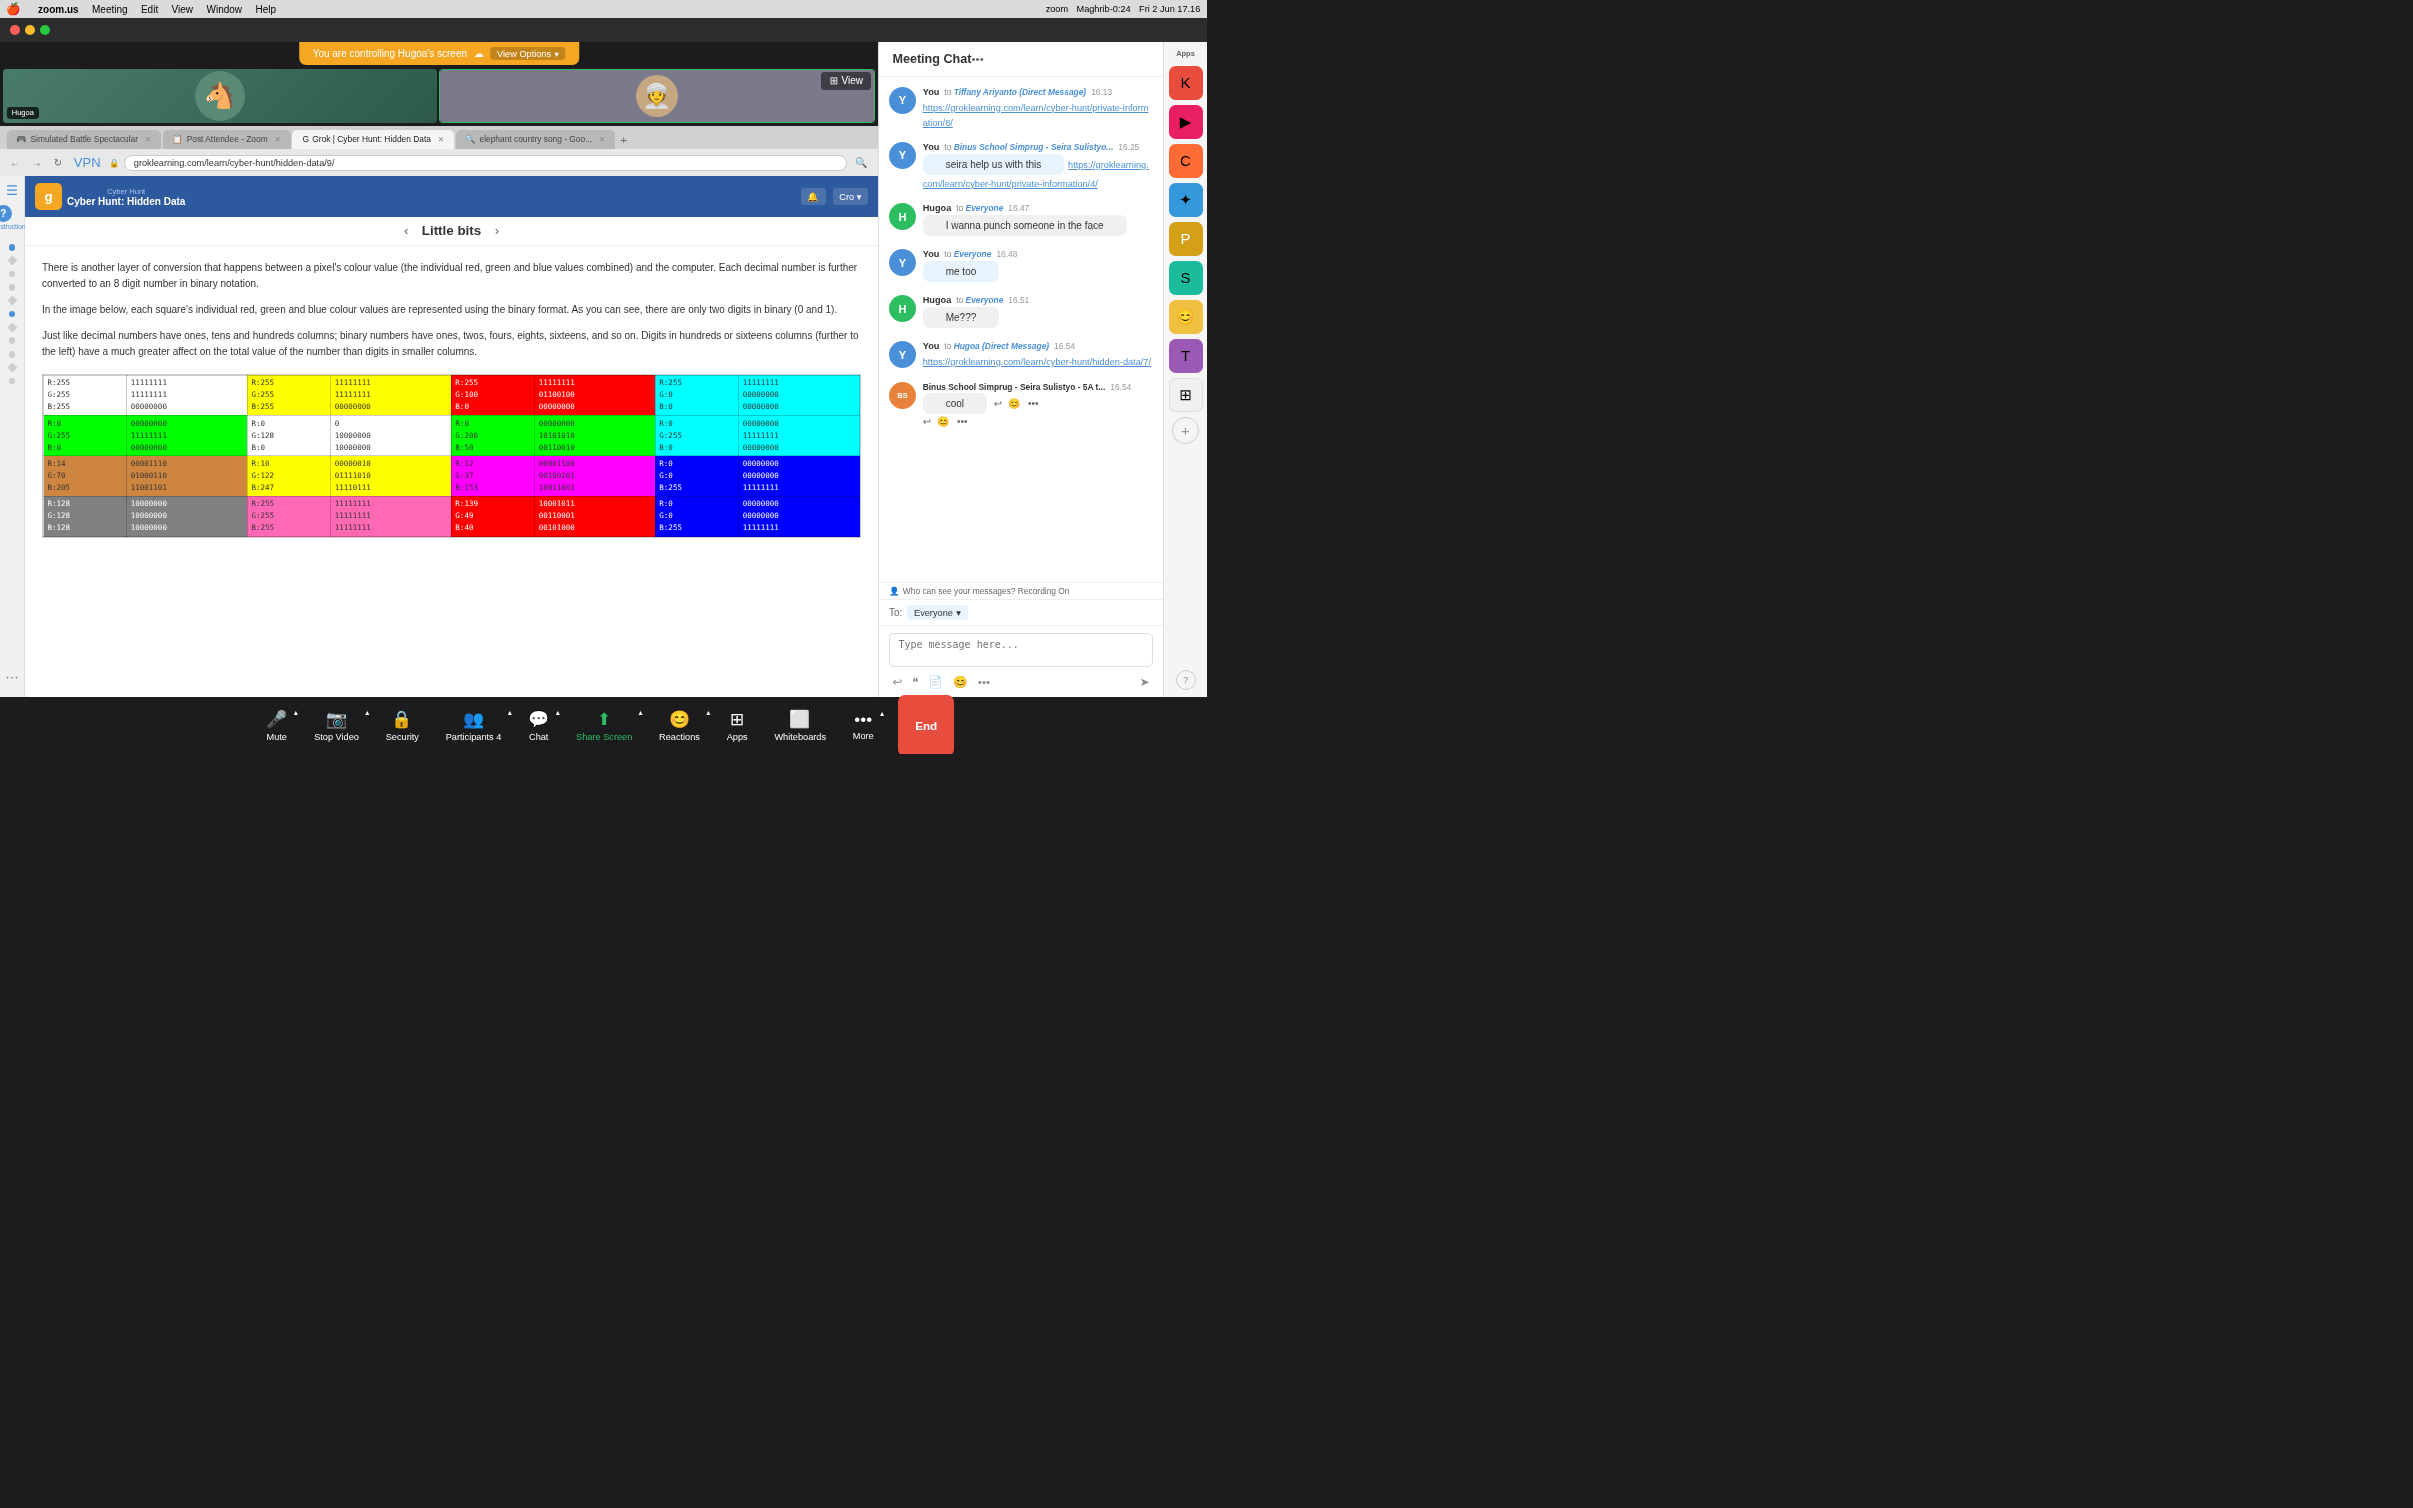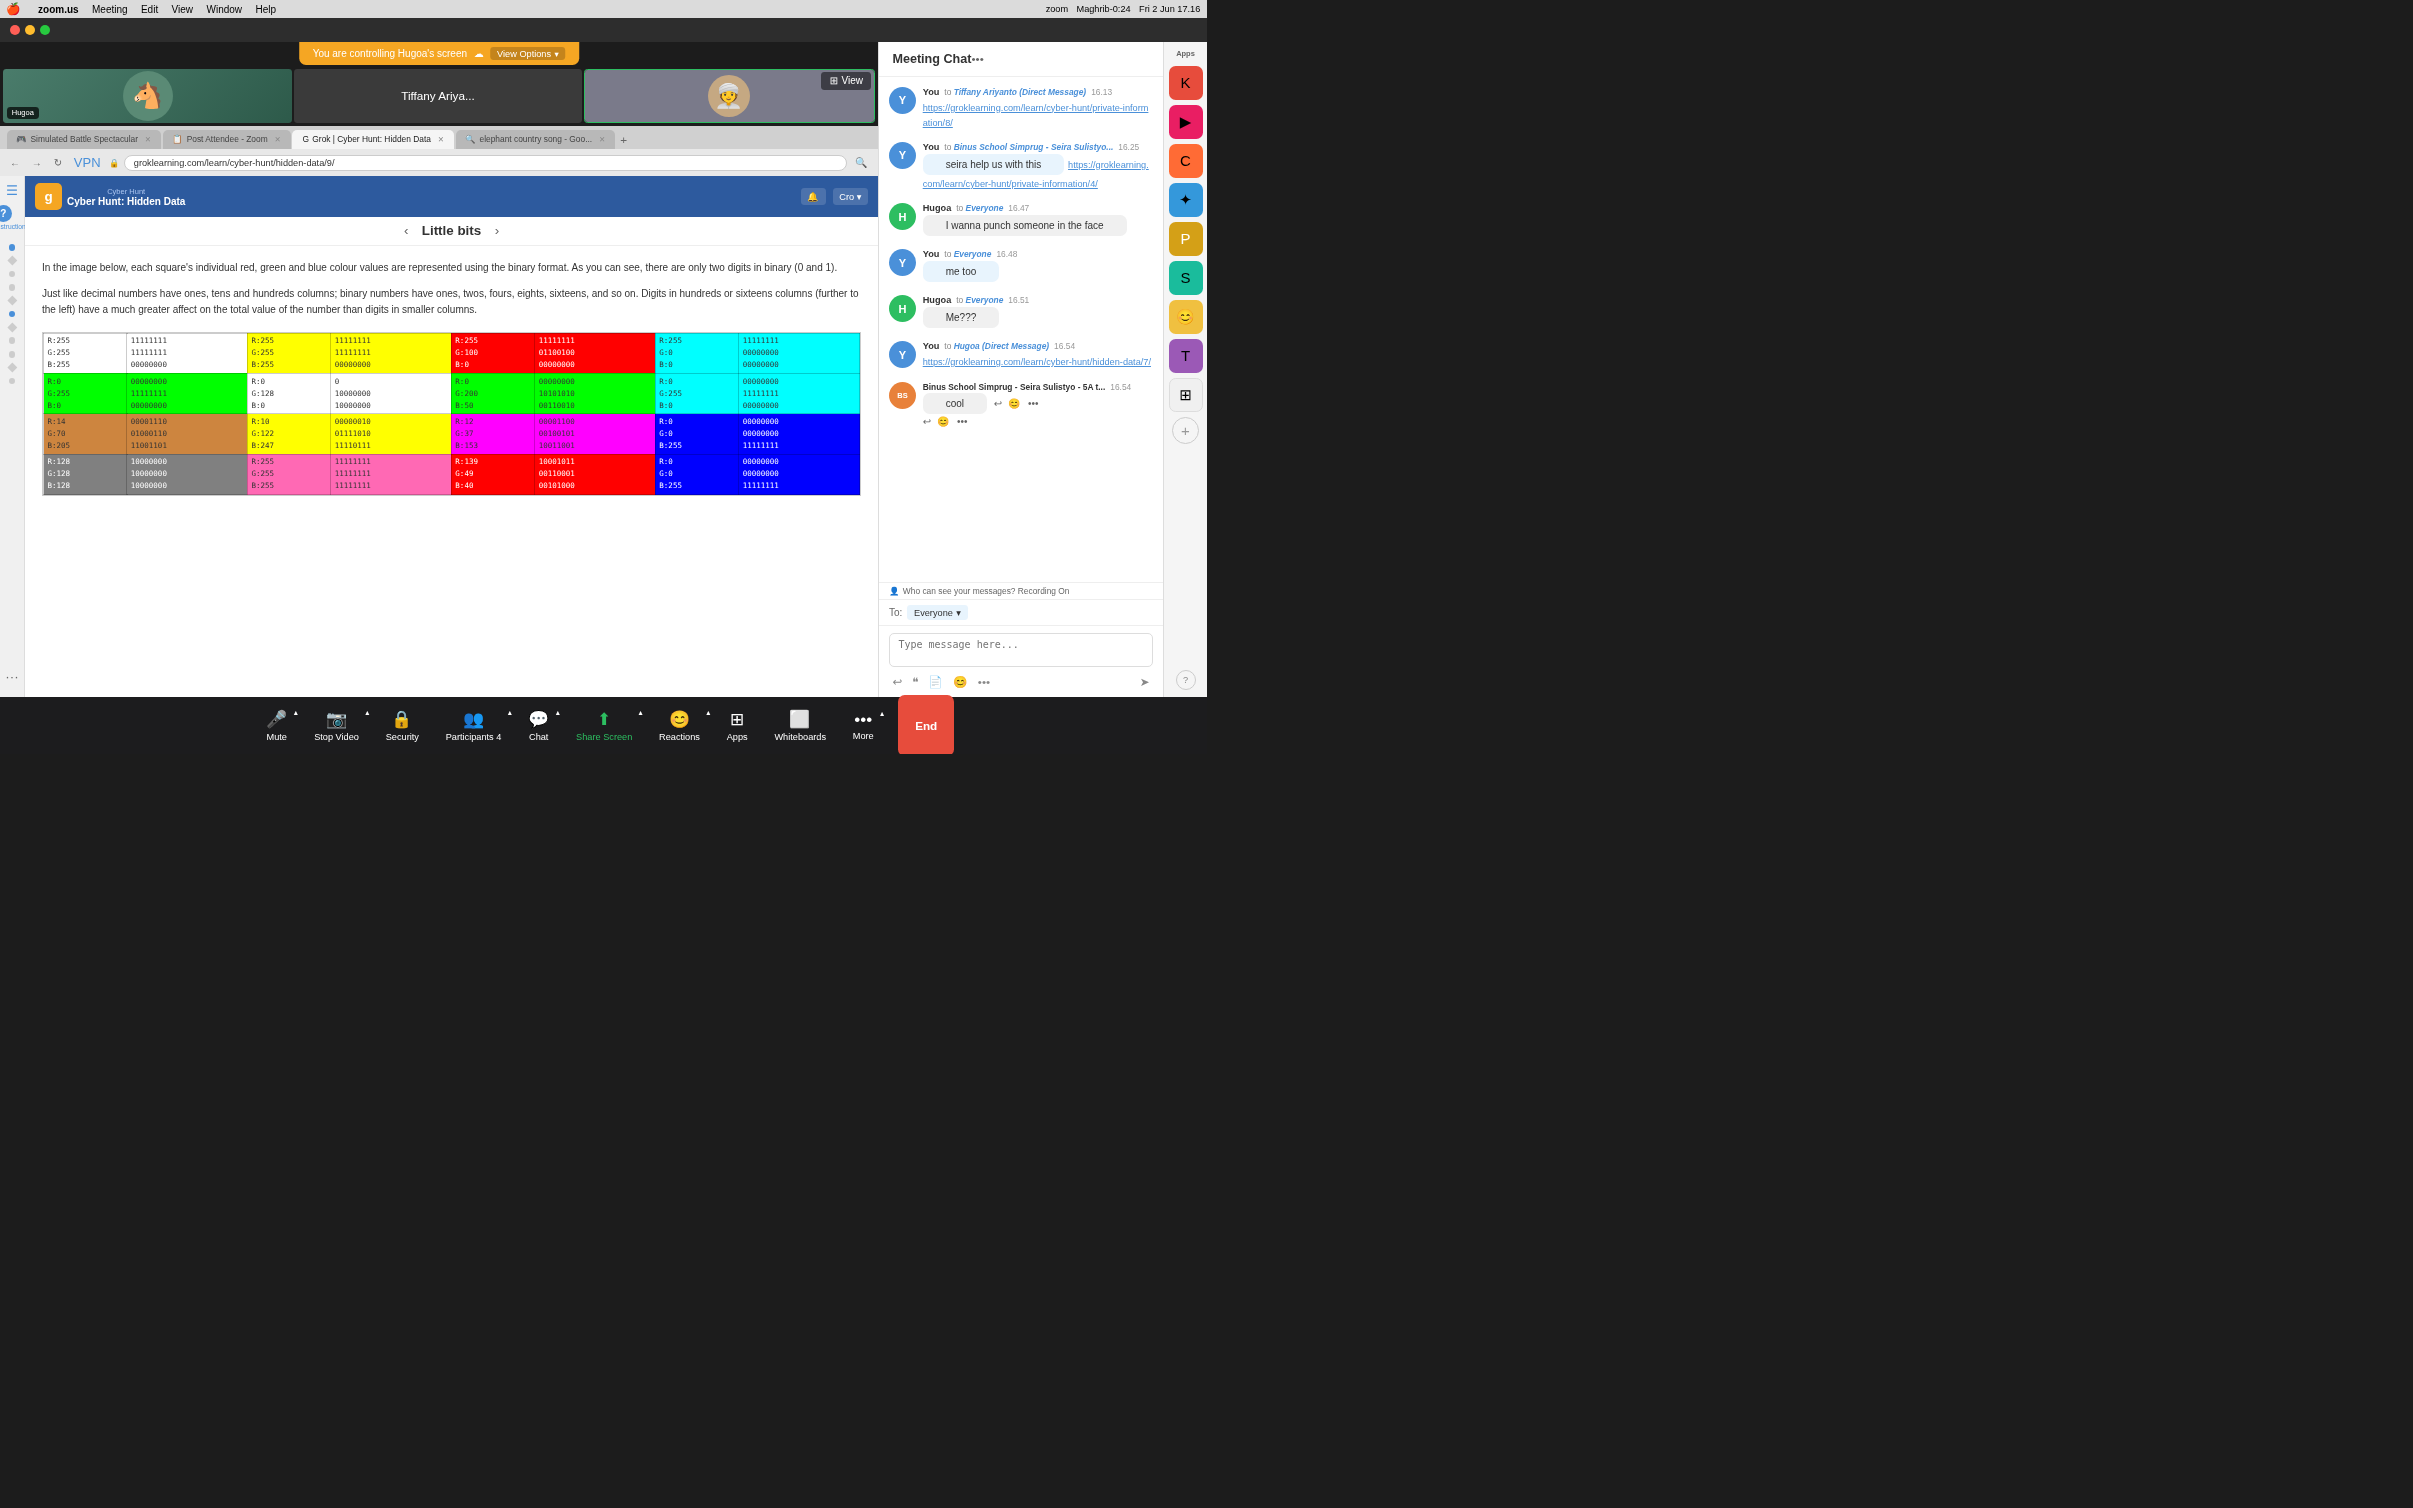--- a/index.html
+++ b/index.html
@@ -617,25 +617,20 @@
       <div class="participant-tile">
         <div class="participant-avatar-bg">
           <div style="width:50px;height:50px;border-radius:50%;background:#5a8a75;display:flex;align-items:center;justify-content:center;">
 
             <span style="font-size:25px;">🐴</span>
           </div>
         </div>
         <div class="screen-share-indicator">Hugoa</div>
       </div>
 
-      <div class="participant-tile">
-        <div style="width:100%;height:100%;background:#3a3a3a;display:flex;align-items:center;justify-content:center;">
-          <span style="color:white;font-size:11.7px;">Tiffany Ariya...</span>
-        </div>
-      </div>
 
       <div class="participant-tile active">
         <div style="width:100%;height:100%;background:#7a7a8a;display:flex;align-items:center;justify-content:center;position:relative;">
           <div style="width:42px;height:42px;border-radius:50%;background:#c5a882;overflow:hidden;display:flex;align-items:center;justify-content:center;">
             <span style="font-size:23.5px;">👳‍♀️</span>
           </div>
         </div>
       </div>
     </div>
 
@@ -723,20 +718,21 @@
             </div>
           </div>
 
           <div class="content-nav">
             <button class="nav-arrow">‹</button>
             <span class="content-nav-title">Little bits</span>
             <button class="nav-arrow">›</button>
           </div>
 
           <div class="lesson-content">
+            <p>There is another layer of conversion that happens between a pixel's colour value (the individual red, green and blue values combined) and the computer. Each decimal number is further converted to an 8 digit number in binary notation.</p>
             <p>In the image below, each square's individual red, green and blue colour values are represented using the binary format. As you can see, there are only two digits in binary (0 and 1).</p>
             <p>Just like decimal numbers have ones, tens and hundreds columns; binary numbers have ones, twos, fours, eights, sixteens, and so on. Digits in hundreds or sixteens columns (further to the left) have a much greater affect on the total value of the number than digits in smaller columns.</p>
 
             <div class="binary-table-container">
               <table class="binary-table">
                 <tbody>
 
                   <tr>
                     <td class="cell-white" colspan="2">R:255<br>G:255<br>B:255</td>
                     <td class="cell-white">11111111<br>11111111<br>00000000</td>

